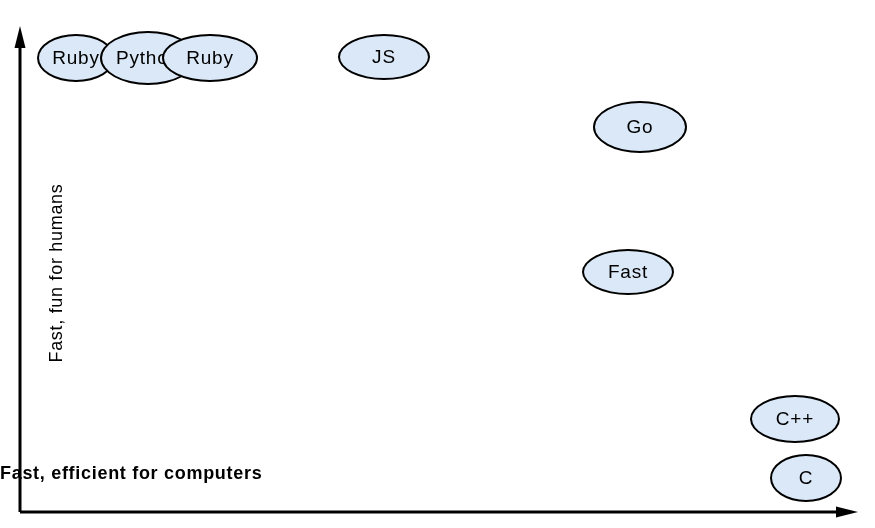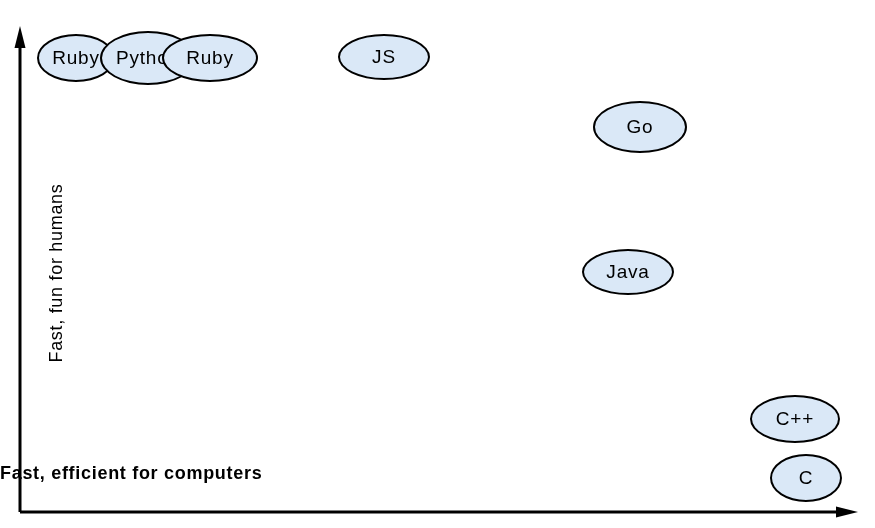--- a/index.html
+++ b/index.html
@@ -88,21 +88,21 @@
       <div class="node" style="left: 162px; top: 34px; width: 96px; height: 48px;">
         <span>Ruby</span>
       </div>
       <div class="node" style="left: 338px; top: 34px; width: 92px; height: 46px;">
         <span>JS</span>
       </div>
       <div class="node" style="left: 593px; top: 101px; width: 94px; height: 52px;">
         <span>Go</span>
       </div>
       <div class="node" style="left: 582px; top: 249px; width: 92px; height: 46px;">
-        <span>Java</span>
+        <span>Fast</span>
       </div>
       <div class="node" style="left: 750px; top: 395px; width: 90px; height: 48px;">
         <span>C++</span>
       </div>
       <div class="node" style="left: 770px; top: 454px; width: 72px; height: 48px;">
         <span>C</span>
       </div>
     </div>
 
 </div>

